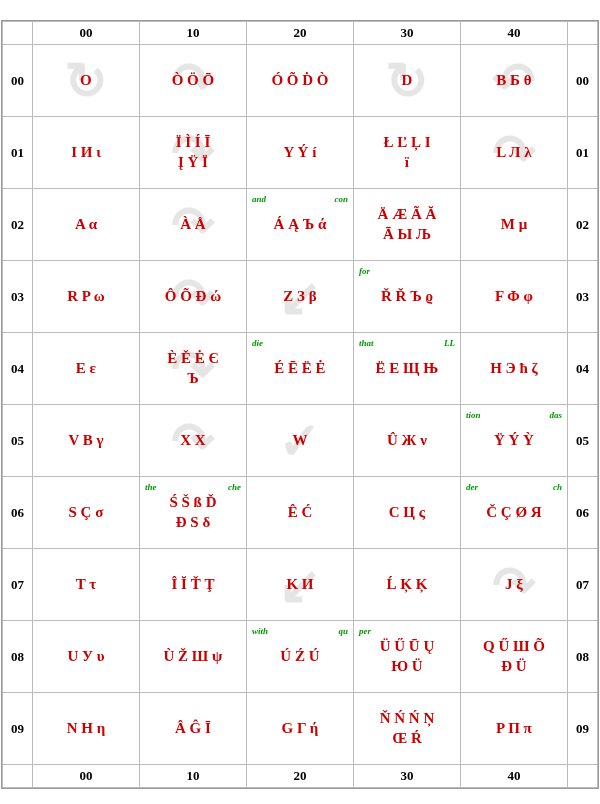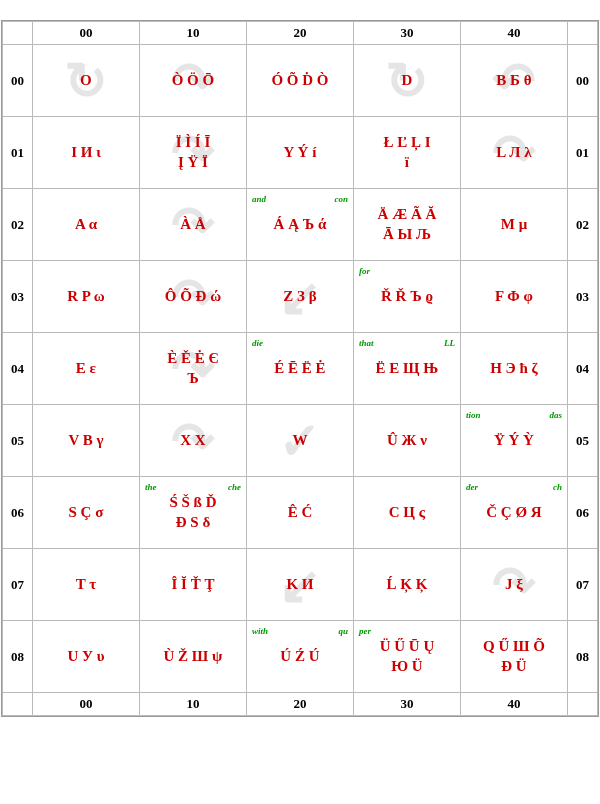--- a/index.html
+++ b/index.html
@@ -392,20 +392,50 @@
             </div>
           </td>
           <td class="cell">
             <div class="cell-inner">
               <div class="red-chars">Q Ű Ш Õ</div>
               <div class="red-chars">Đ Ü</div>
             </div>
           </td>
           <td class="row-label">08</td>
         </tr>
+        <tr>
+          <td class="row-label">09</td>
+          <td class="cell">
+            <div class="cell-inner">
+              <div class="red-chars">N H η</div>
+            </div>
+          </td>
+          <td class="cell">
+            <div class="cell-inner">
+              <div class="red-chars">Â Ĝ Ī</div>
+            </div>
+          </td>
+          <td class="cell">
+            <div class="cell-inner">
+              <div class="red-chars">G Γ ή</div>
+            </div>
+          </td>
+          <td class="cell">
+            <div class="cell-inner">
+              <div class="red-chars">Ň Ń Ń Ņ</div>
+              <div class="red-chars">Œ Ŕ</div>
+            </div>
+          </td>
+          <td class="cell">
+            <div class="cell-inner">
+              <div class="red-chars">P П π</div>
+            </div>
+          </td>
+          <td class="row-label">09</td>
+        </tr>
       </tbody>
     <tfoot>
       <tr class="header-row">
         <th></th>
         <th>00</th>
         <th>10</th>
         <th>20</th>
         <th>30</th>
         <th>40</th>
         <th></th>

